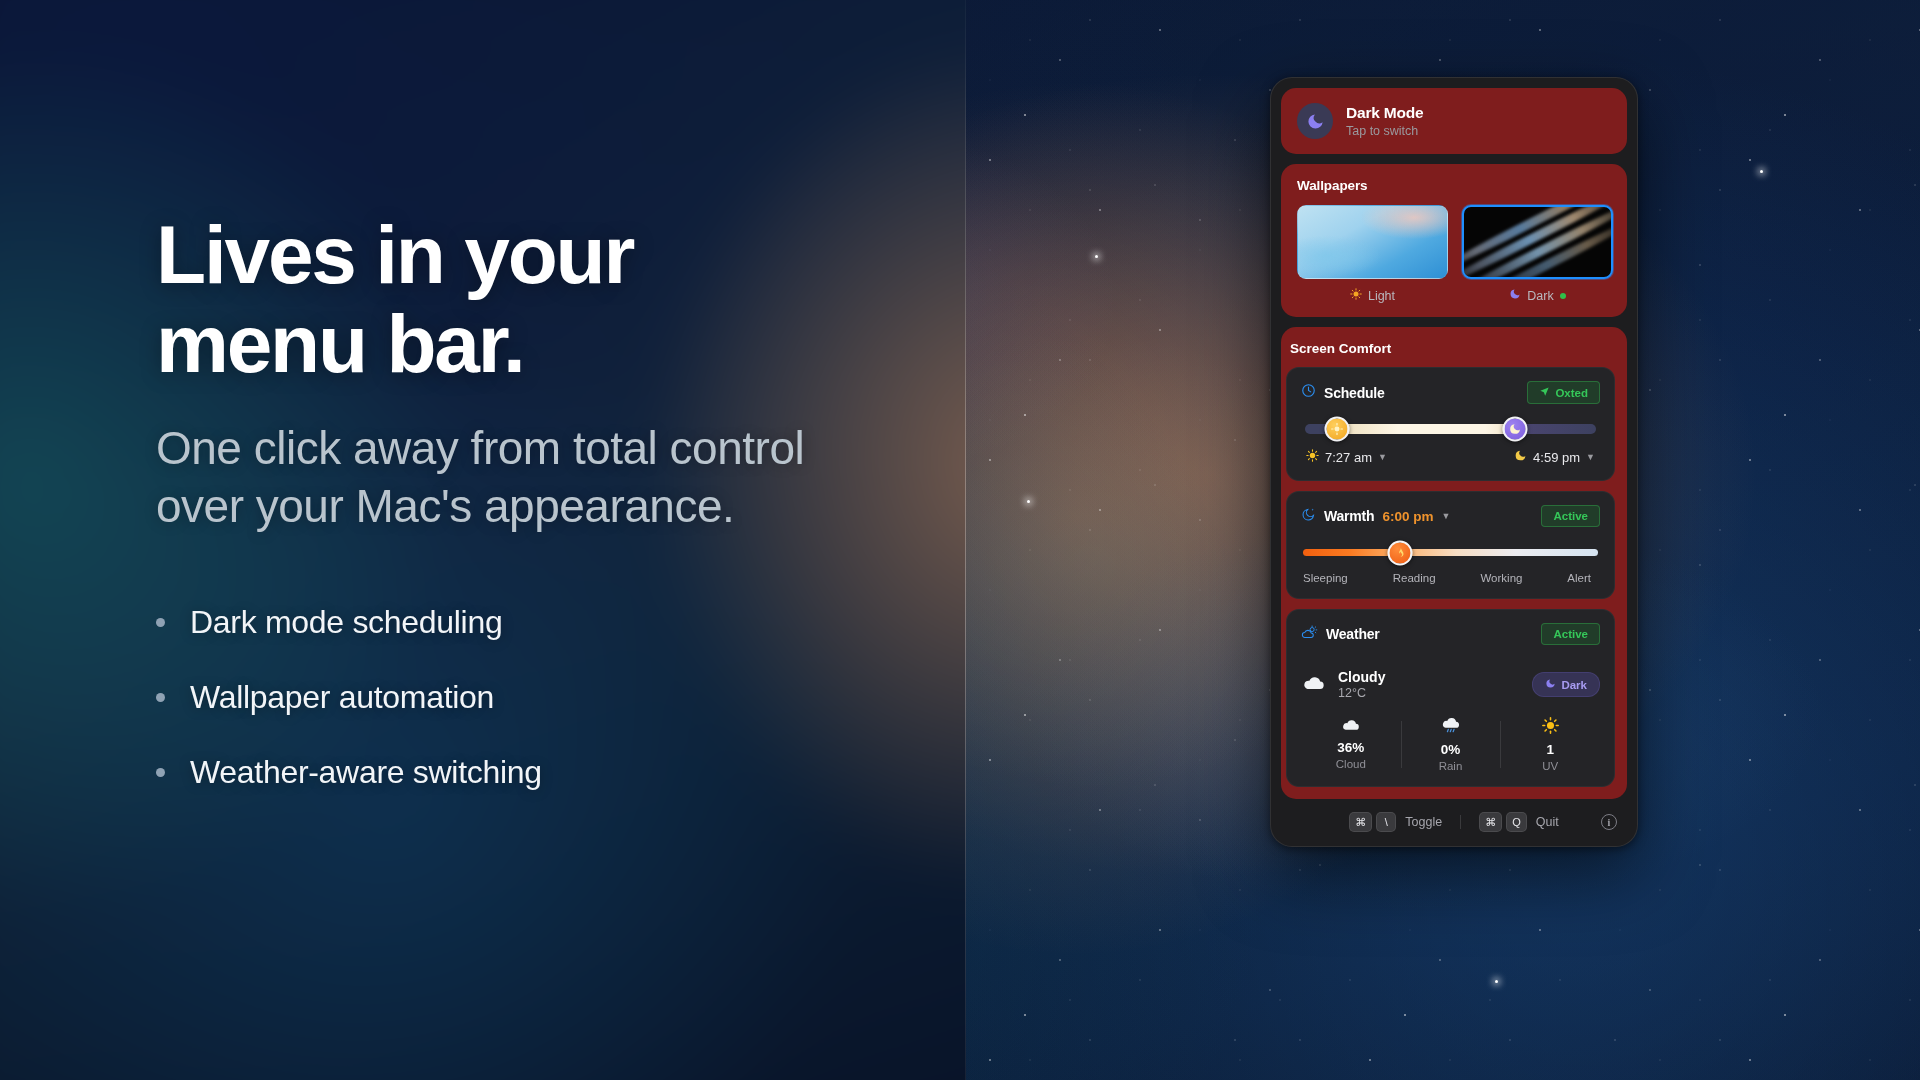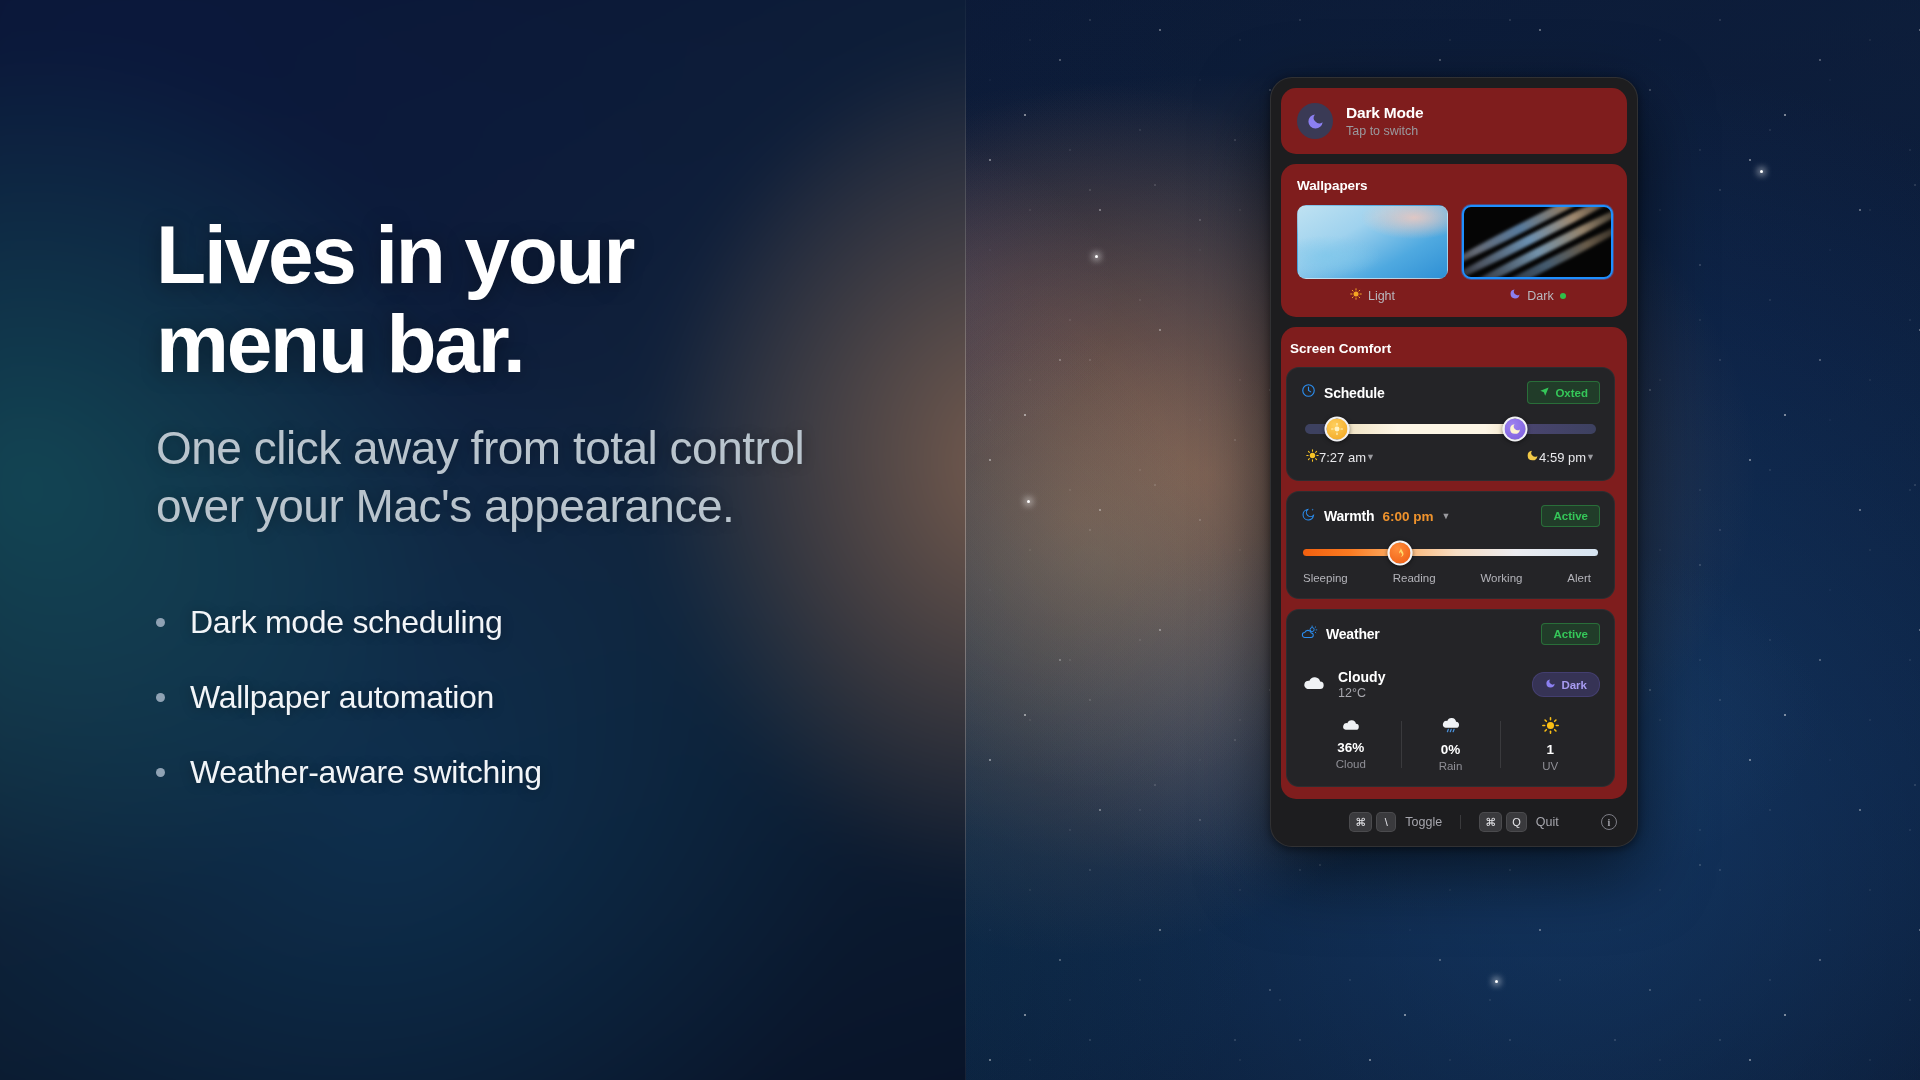--- a/index.html
+++ b/index.html
@@ -155,21 +155,21 @@
         #3d4160 0%, #3d4160 9%,
         #f0e2c2 13%, #fdf6e6 32%, #fdf6e6 62%, #f3e6cb 70%,
         #4a4570 74%, #3d4160 100%); }
   .thumb { position:absolute; top:50%; width:25px; height:25px; border-radius:50%;
            transform:translate(-50%,-50%); display:flex; align-items:center; justify-content:center;
            border:2.5px solid #f2f2f4; box-shadow:0 1px 4px rgba(0,0,0,.5); font-size:12px; }
   .thumb.sun { background:radial-gradient(circle at 38% 32%, #ffcf5c, #f0a31e); left:11%; }
   .thumb.moon { background:radial-gradient(circle at 38% 32%, #9d83f0, #7b5bdb); left:72%; }
 
   .times { display:flex; justify-content:space-between; margin:14px 5px 1px 5px; }
-  .time { display:flex; align-items:center; font-size:13px; color:#e9e9ec; }
+  .time { display:flex; align-items:center; gap:6px; font-size:13px; color:#e9e9ec; }
   .chev { font-size:9px; color:#9a9a9f; }
 
   
   .warm-time { font-size:13.5px; font-weight:700; color:#f0932c; }
   .warm-slider { position:relative; height:11px; margin:20px 2px 0 2px; }
   .warm-track { position:absolute; top:2px; left:0; right:0; height:7px; border-radius:4px;
      background:linear-gradient(to right, #f2600f 0%, #fb7b22 16%, #fbb06a 32%, #f6ddc4 52%, #ececf0 72%, #d6e4f1 100%); }
   .warm-thumb { position:absolute; left:33%; top:50%; transform:translate(-50%,-50%);
                 width:25px; height:25px; border-radius:50%;
                 background:radial-gradient(circle at 38% 30%, #ff8c3a, #ee5b12);

